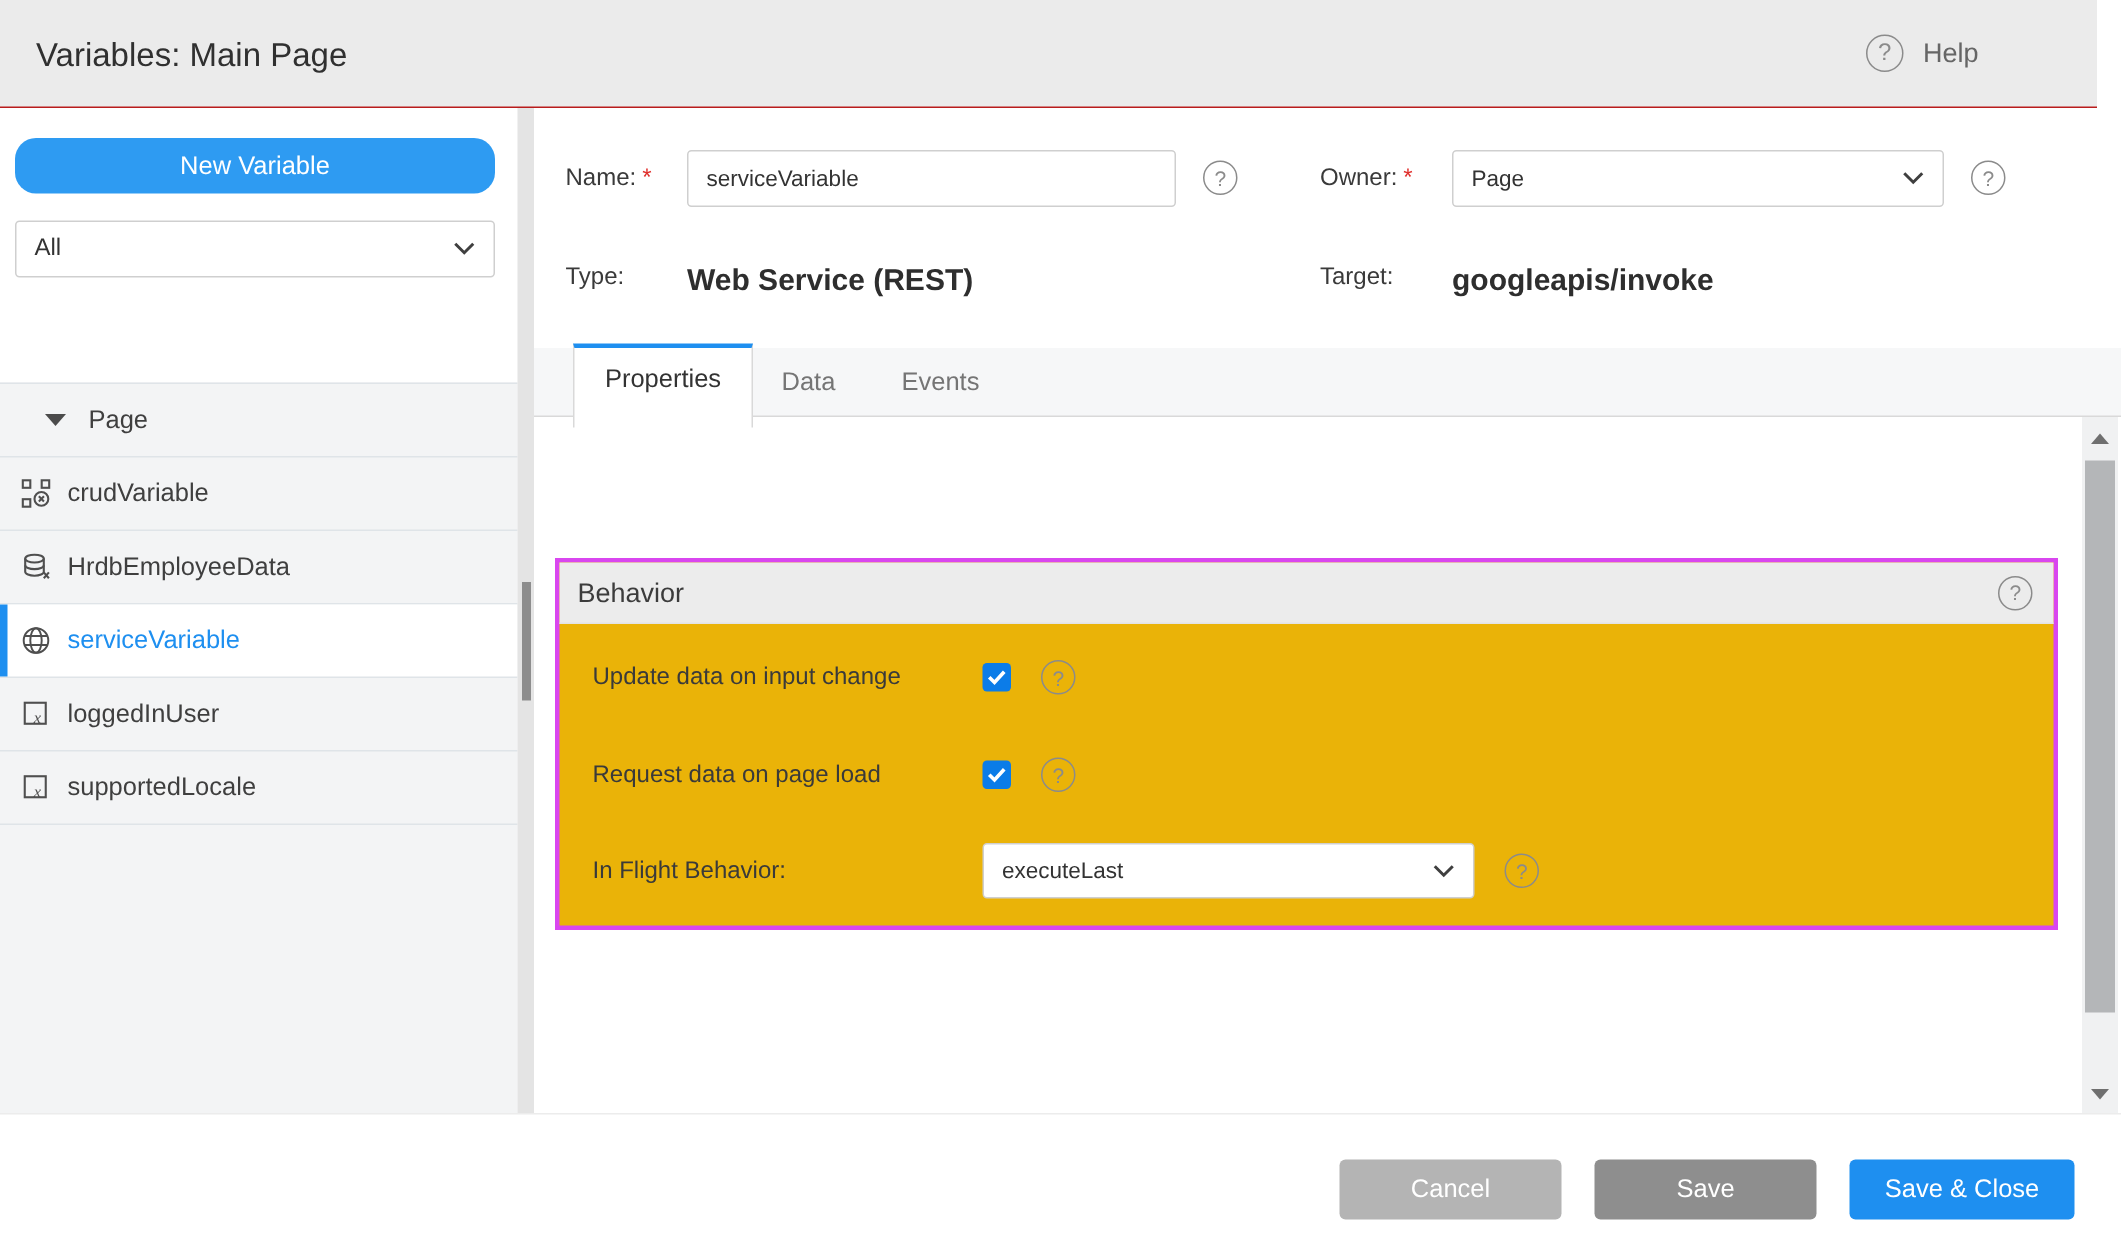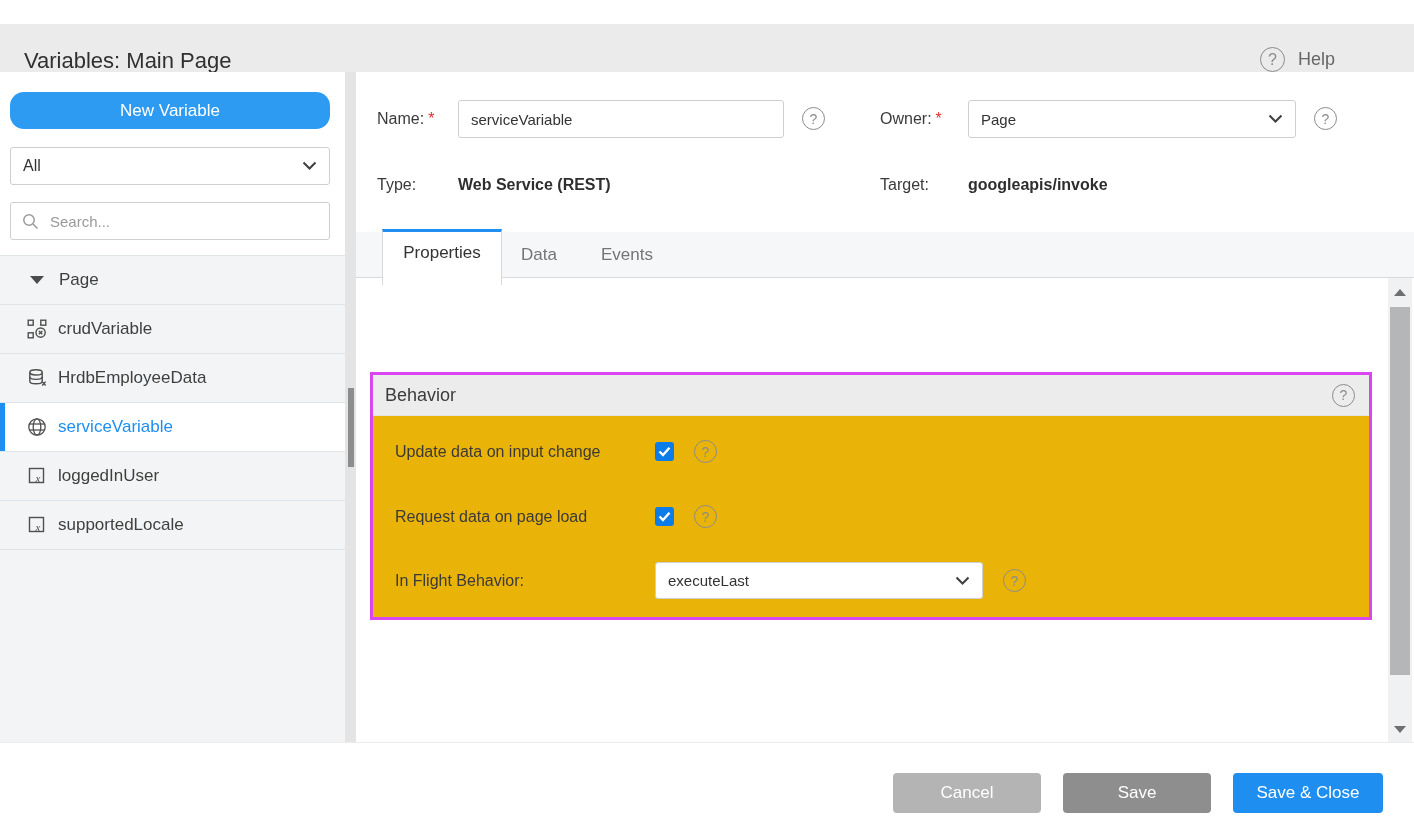--- a/index.html
+++ b/index.html
@@ -10,60 +10,60 @@
     --sep:#dfe4e8;
     --border:#cfcfcf;
     --txt:#3b3b3b;
     --txt2:#6b6b6b;
   }
   html,body{margin:0;padding:0;background:#fff;}
   .app{position:relative;width:1414px;height:839px;background:#fff;overflow:hidden;
        font-family:"Liberation Sans",sans-serif;color:var(--txt);}
 
   
-  .titlebar{position:absolute;left:0;top:0;right:0;height:71px;background:#ebebeb;border-bottom:1px solid #b91c1c;margin-top:24px;}
+  .titlebar{position:absolute;left:0;top:0;right:16px;height:71px;background:#ebebeb;border-bottom:1px solid #b91c1c;}
   .title{position:absolute;left:24px;top:24px;font-size:22px;color:#303030;}
   .help-area{position:absolute;right:79px;top:23px;display:flex;align-items:center;gap:13px;cursor:pointer;}
   .help-area .qmark{width:25px;height:25px;font-size:16px;}
   .help-label{font-size:18px;color:#666;}
 
   
   .qmark{width:23px;height:23px;border:1.6px solid #8b8b8b;border-radius:50%;
          display:inline-flex;align-items:center;justify-content:center;color:#8b8b8b;
          font-size:14px;box-sizing:border-box;flex:0 0 auto;}
   .qmark::before{content:"?";}
   .selectbox{border:1px solid var(--border);border-radius:3px;background:#fff;display:flex;
              align-items:center;justify-content:space-between;padding:0 12px;font-size:15px;
              color:#333;box-sizing:border-box;cursor:pointer;}
   .textinput{border:1px solid var(--border);border-radius:3px;background:#fff;font-size:15px;
              color:#333;box-sizing:border-box;padding:0 12px;outline:none;
              font-family:"Liberation Sans",sans-serif;}
   .checkbox{width:19px;height:19px;border-radius:3px;background:var(--cb-blue);display:inline-flex;
             align-items:center;justify-content:center;cursor:pointer;flex:0 0 auto;}
   .req{color:#e0302d;margin-left:4px;}
   .lbl{font-size:16px;color:#3a3a3a;}
-  .bold-val{font-size:16px;font-weight:bold;color:#2e2e2e;}
+  .bold-val{font-size:20px;font-weight:bold;color:#2e2e2e;}
 
   
   .sidebar{position:absolute;left:0;top:72px;width:345px;height:670px;background:#fff;}
   .btn-new{position:absolute;left:10px;top:20px;width:320px;height:37px;background:var(--btn-blue);
            border:none;border-radius:14px;color:#fff;font-size:17px;cursor:pointer;
            font-family:"Liberation Sans",sans-serif;}
   .filter-select{position:absolute;left:10px;top:75px;width:320px;height:38px;font-size:16px;}
   .search-box{position:absolute;left:10px;top:130px;width:320px;height:38px;border:1px solid var(--border);
               border-radius:3px;display:flex;align-items:center;gap:9px;padding:0 11px;box-sizing:border-box;background:#fff;}
   .search-box input{border:none;outline:none;flex:1;font-size:15px;color:#333;
                     font-family:"Liberation Sans",sans-serif;background:transparent;}
   .search-box input::placeholder{color:#9a9a9a;}
   .var-list{position:absolute;left:0;top:183px;right:0;bottom:0;margin:0;padding:0;list-style:none;
             background:var(--row-bg);border-top:1px solid var(--sep);}
   .var-list li{height:48px;border-bottom:1px solid var(--sep);display:flex;align-items:center;
                font-size:17px;color:#3f3f3f;position:relative;cursor:pointer;box-sizing:content-box;}
   .var-list li.group{padding-left:30px;gap:15px;}
-  .var-list li.item{padding-left:27px;gap:11px;}
+  .var-list li.item{padding-left:14px;gap:11px;}
   .var-list li.selected{background:#fff;color:var(--accent);}
   .var-list li.selected::before{content:"";position:absolute;left:0;top:0;bottom:0;width:5px;background:var(--accent);}
   .tri-down{width:0;height:0;border-left:7px solid transparent;border-right:7px solid transparent;
             border-top:8px solid #4b4b4b;display:inline-block;}
   .vicon{width:20px;height:20px;flex:0 0 auto;}
   .side-scroll{position:absolute;left:345px;top:72px;width:11px;height:670px;background:#e4e4e4;cursor:pointer;}
   .side-thumb{position:absolute;left:3px;top:316px;width:6px;height:79px;background:#8d8d8d;}
 
   
   .main{position:absolute;left:356px;top:72px;right:0;height:670px;background:#fff;}
@@ -123,27 +123,20 @@
   <div class="sidebar">
     <button class="btn-new">New Variable</button>
 
     <div class="selectbox filter-select">
       <span>All</span>
       <svg class="chev" width="15" height="10" viewBox="0 0 15 10">
           <path d="M1.5 1.5 L7.5 7.5 L13.5 1.5" fill="none" stroke="#3f3f3f" stroke-width="2"></path>
         </svg>
     </div>
 
-    <div class="search-box">
-      <svg width="17" height="17" viewBox="0 0 17 17">
-          <circle cx="7" cy="7" r="5.2" fill="none" stroke="#9a9a9a" stroke-width="1.5"></circle>
-          <line x1="11" y1="11" x2="15.5" y2="15.5" stroke="#9a9a9a" stroke-width="1.5"></line>
-        </svg>
-      <input type="text" placeholder="Search..." style="">
-    </div>
 
     <ul class="var-list">
       <li class="group">
         <span class="tri-down"></span>
         <span>Page</span>
       </li>
       <li class="item">
         <svg class="vicon" viewBox="0 0 20 20" fill="none" stroke="#4f4f4f" stroke-width="1.4">
           <rect x="1.2" y="1.2" width="5" height="5"></rect>
             <rect x="1.2" y="13.8" width="5" height="5"></rect>

